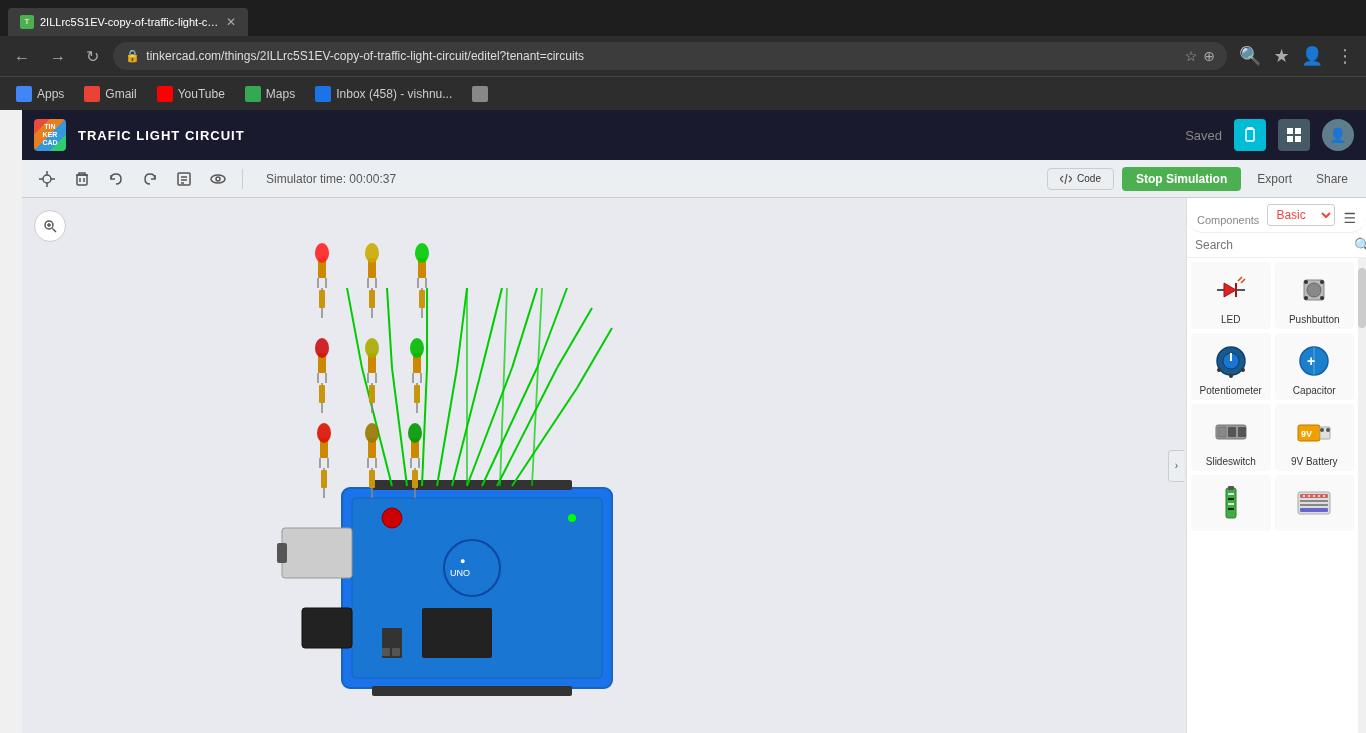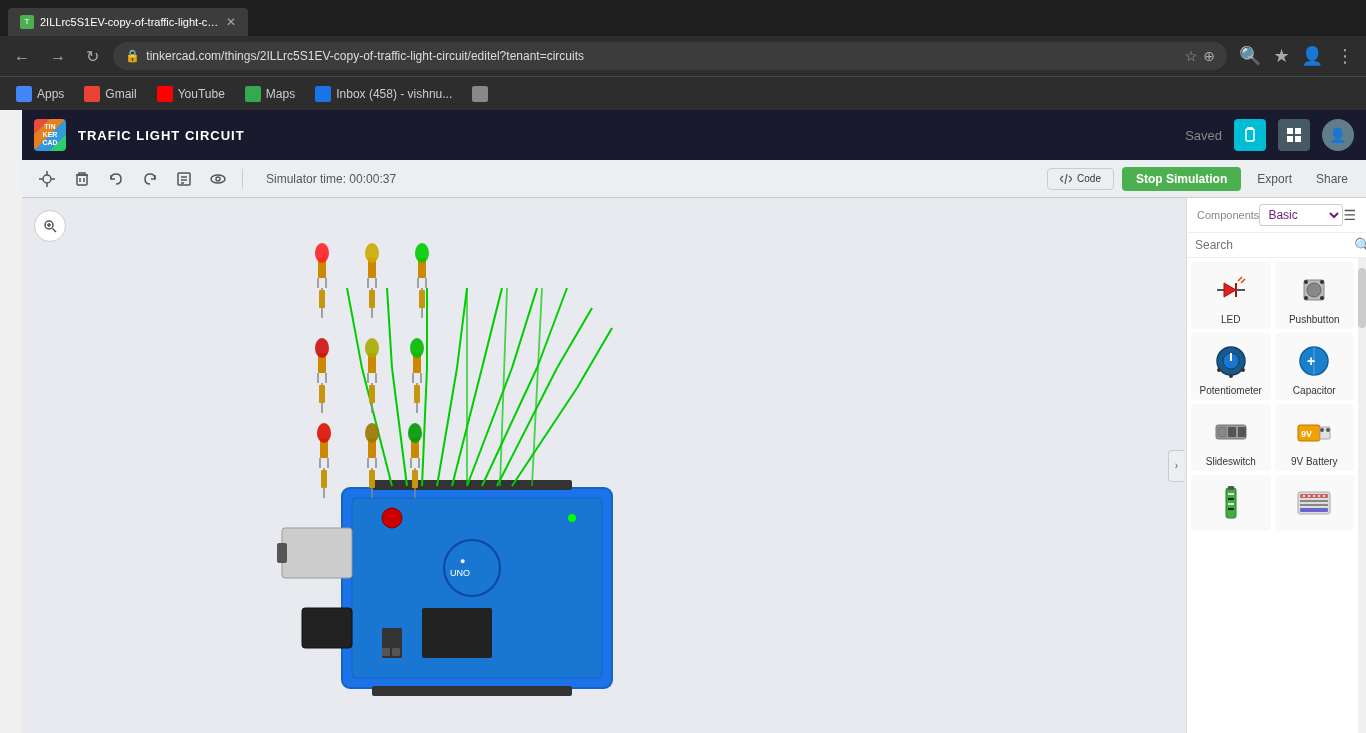--- a/index.html
+++ b/index.html
@@ -234,28 +234,29 @@
     .tc-right-panel {
       width: 180px;
       background: #ffffff;
       border-left: 1px solid #ddd;
       display: flex;
       flex-direction: column;
     }
     .panel-header {
       padding: 6px 10px;
       display: flex;
-      align-items: center;
-      gap: 0;
+      align-items: flex-end;
+      gap: 8px;
       border-bottom: 1px solid #eee;
+      border-radius: 16px;
     }
     .panel-label { font-size: 11px; color: #888; }
     .panel-select {
       flex: 1; background: white; border: 1px solid #ccc; border-radius: 3px;
-      font-size: 12px; padding: 2px 4px; color: #701a75;
+      font-size: 12px; padding: 2px 4px; color: #ef4444;
     }
     .panel-list-icon { color: #555; font-size: 14px; cursor: pointer; }
     .search-bar {
       display: flex; align-items: center;
       padding: 4px 8px;
       border-bottom: 1px solid #eee;
       gap: 4px;
     }
     .search-input {
       flex: 1; border: none; outline: none; font-size: 12px; color: #333; background: transparent;

